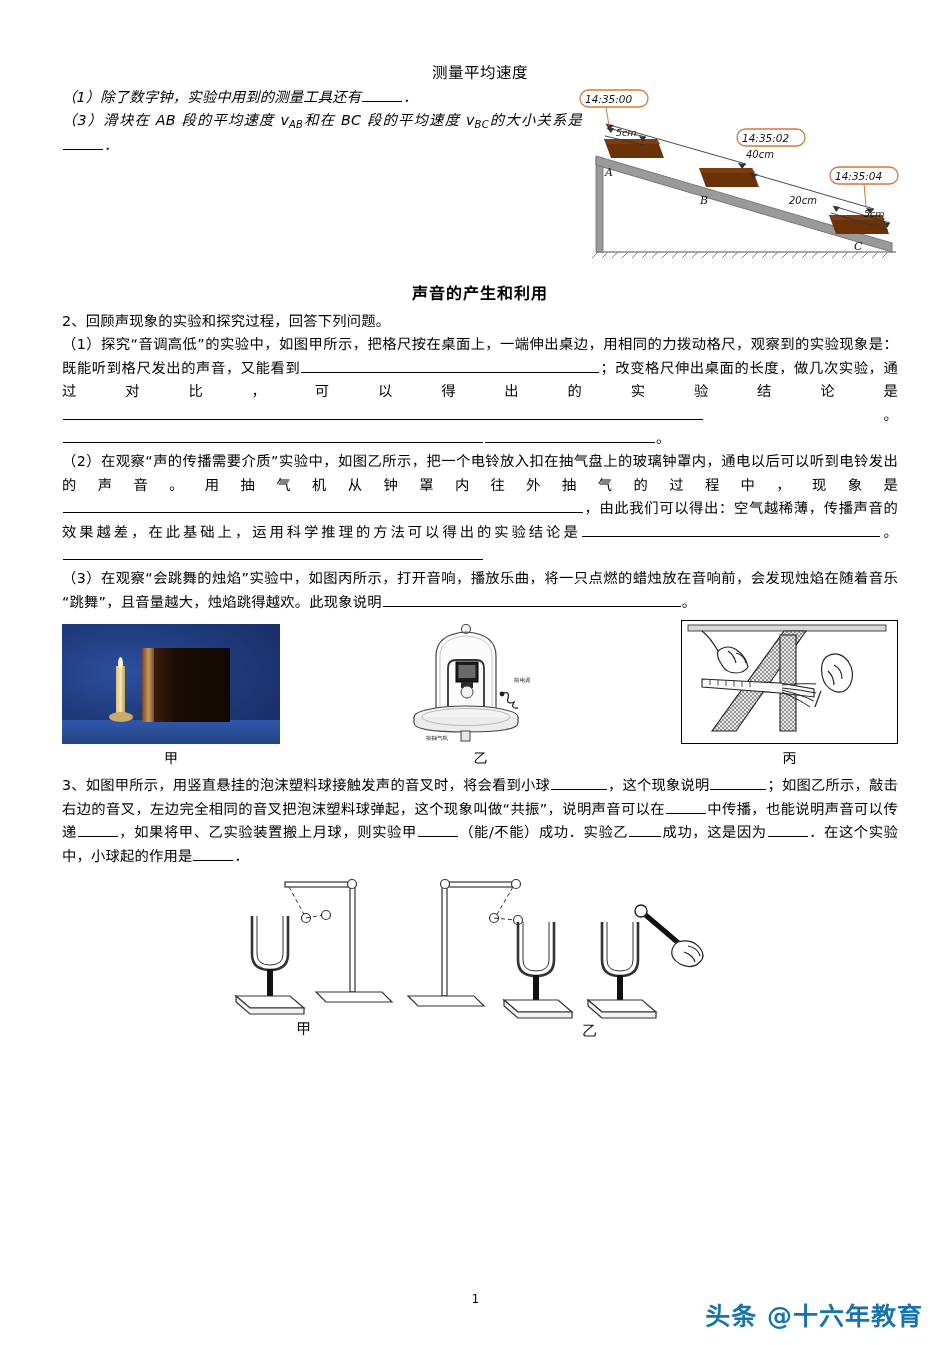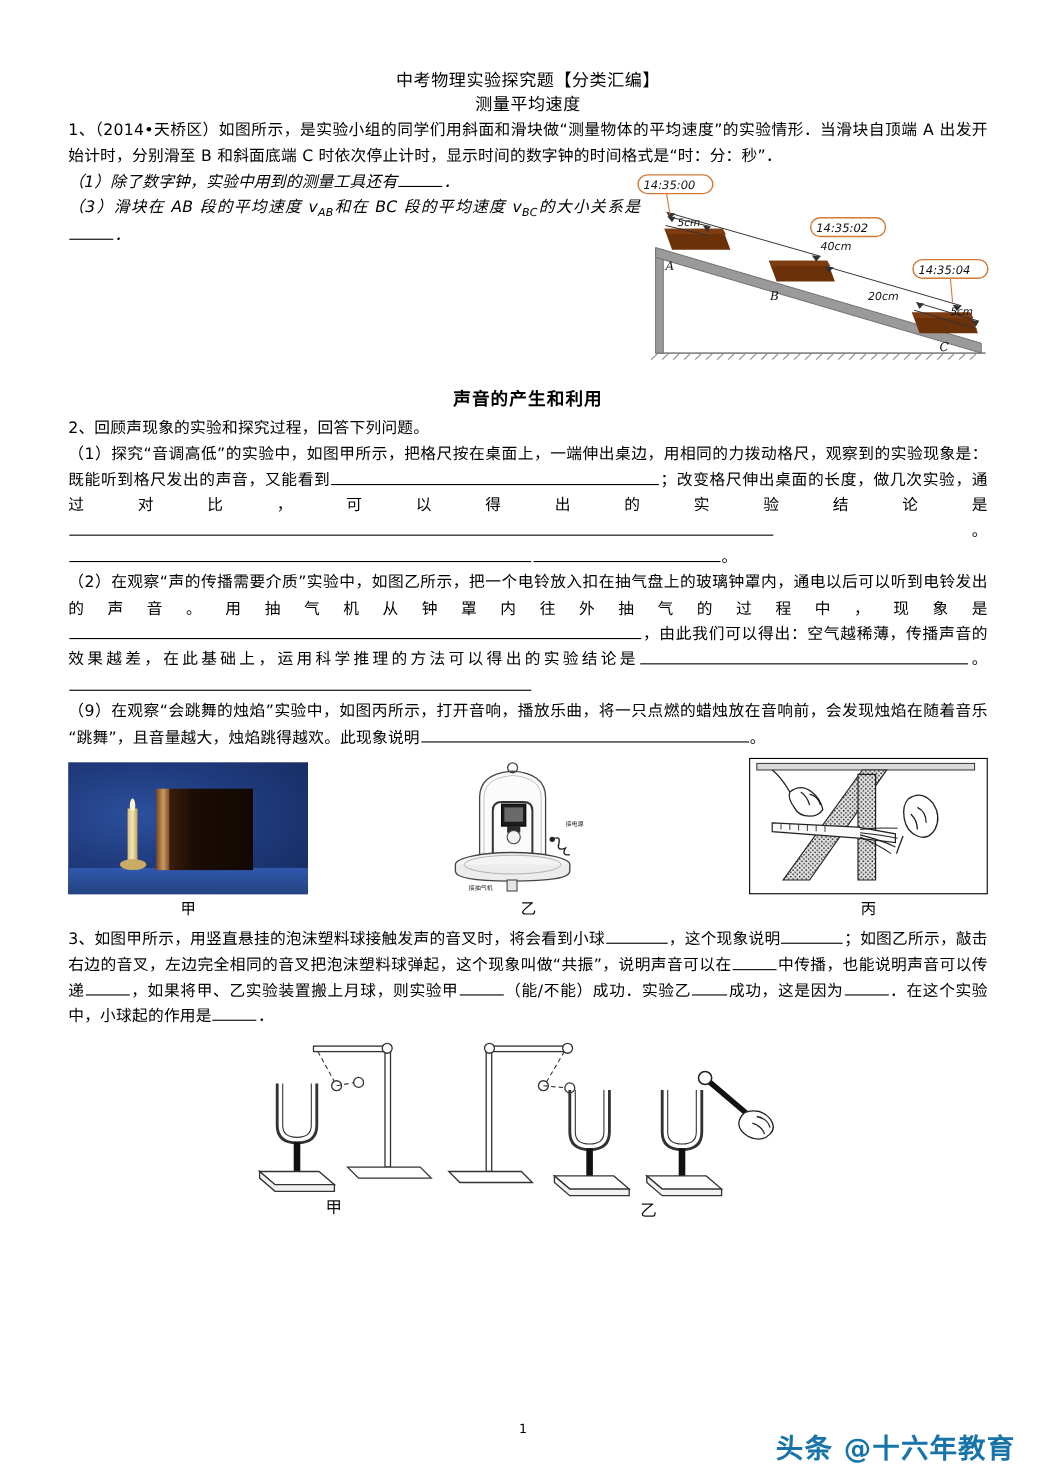--- a/index.html
+++ b/index.html
@@ -152,24 +152,22 @@
     opacity:.92;
     white-space:nowrap;
   }
 </style>
 </head>
 <body>
 
 <div class="page">
  <div class="content">
 
-  <div class="title">中考物理实验探究题【分类汇编】</div>
   <div class="subtitle">测量平均速度</div>
 
-  <p class="q">1、（2014•天桥区）如图所示，是实验小组的同学们用斜面和滑块做“测量物体的平均速度”的实验情形．当滑块自顶端 A 出发开始计时，分别滑至 B 和斜面底端 C 时依次停止计时，显示时间的数字钟的时间格式是“时：分：秒”．</p>
 
   <div class="q1-wrap">
     <div class="q1-text">
       <p class="q"><span>（1）除了数字钟，实验中用到的测量工具还有</span><span class="blank b-sm"></span><span>．</span></p>
       <p class="q"><span>（3）滑块在 AB 段的平均速度 v</span><sub>AB</sub><span>和在 BC 段的平均速度 v</span><sub>BC</sub><span>的大小关系是</span><span class="blank b-sm"></span><span>．</span></p>
     </div>
 
     <div class="ramp-fig">
       <svg width="330" height="185" viewBox="0 0 330 185" xmlns="http://www.w3.org/2000/svg">
 
@@ -284,21 +282,21 @@
 
   <p class="q">
     <span>（1）探究“音调高低”的实验中，如图甲所示，把格尺按在桌面上，一端伸出桌边，用相同的力拨动格尺，观察到的实验现象是：既能听到格尺发出的声音，又能看到</span><span class="blank b-q1"></span><span>；改变格尺伸出桌面的长度，做几次实验，通过对比，可以得出的实验结论是</span><span class="blank b-full"></span><span>。</span><span class="blank b-xl"></span><span class="blank b-q2"></span><span>。</span>
   </p>
 
   <p class="q">
     <span>（2）在观察“声的传播需要介质”实验中，如图乙所示，把一个电铃放入扣在抽气盘上的玻璃钟罩内，通电以后可以听到电铃发出的声音。用抽气机从钟罩内往外抽气的过程中，现象是</span><span class="blank b-xxl"></span><span>，由此我们可以得出：空气越稀薄，传播声音的效果越差，在此基础上，运用科学推理的方法可以得出的实验结论是</span><span class="blank b-q1"></span><span>。</span><span class="blank b-xl"></span>
   </p>
 
   <p class="q">
-    <span>（9）在观察“会跳舞的烛焰”实验中，如图丙所示，打开音响，播放乐曲，将一只点燃的蜡烛放在音响前，会发现烛焰在随着音乐“跳舞”，且音量越大，烛焰跳得越欢。此现象说明</span><span class="blank b-q1"></span><span>。</span>
+    <span>（3）在观察“会跳舞的烛焰”实验中，如图丙所示，打开音响，播放乐曲，将一只点燃的蜡烛放在音响前，会发现烛焰在随着音乐“跳舞”，且音量越大，烛焰跳得越欢。此现象说明</span><span class="blank b-q1"></span><span>。</span>
   </p>
 
   <div class="pic-row">
 
     <div class="pic-cell">
       <div class="photo-jia">
         <div class="floor"></div>
         <div class="speaker-edge"></div>
         <div class="speaker"></div>
         <div class="candle"></div>

